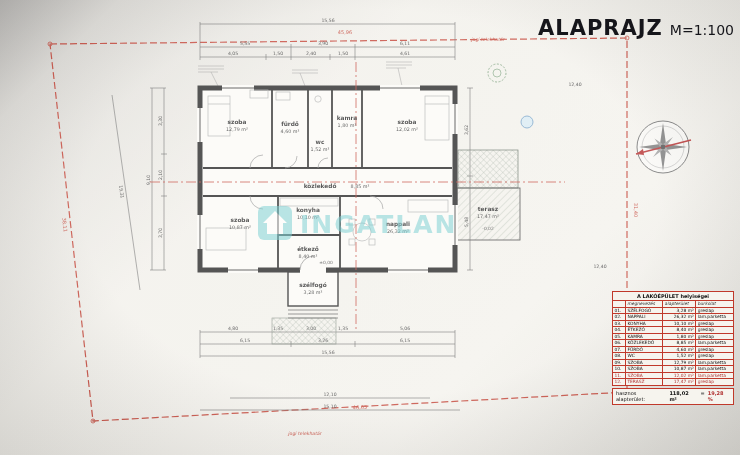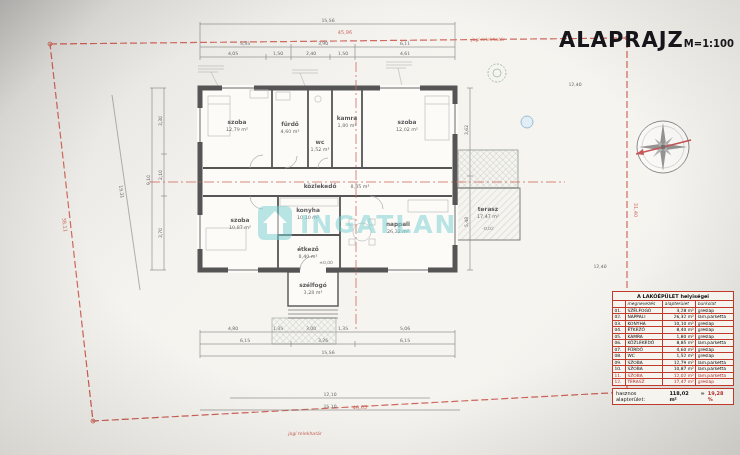--- a/index.html
+++ b/index.html
@@ -6,24 +6,24 @@
   body{
     width:740px;height:455px;position:relative;overflow:hidden;
     font-family:"DejaVu Sans",sans-serif;
     background:linear-gradient(135deg,#b7b5b2 0%,#dcdad5 10%,#f1efe9 35%,#f3f1eb 70%,#e2e0da 100%);
   }
   body::after{
     content:"";position:absolute;inset:0;pointer-events:none;
     background:radial-gradient(ellipse at 50% 45%,rgba(255,255,255,.25) 55%,rgba(90,90,90,.18) 100%);
   }
   .title-block{
-    position:absolute;top:28px;right:6px;display:flex;align-items:baseline;color:#15151a;z-index:5;
+    position:absolute;top:16px;right:6px;display:flex;align-items:baseline;gap:7px;color:#15151a;z-index:5;
   }
   .title-main{font-size:21px;font-weight:bold;letter-spacing:1px;}
-  .title-scale{font-size:10px;font-weight:bold;}
+  .title-scale{font-size:14px;font-weight:normal;}
   svg text{font-family:"DejaVu Sans",sans-serif;}
   .dim{font-size:4.6px;fill:#333;}
   .dimred{font-size:5px;fill:#c0392b;}
   .bnd{font-size:4.6px;fill:#c0392b;font-style:italic;}
   .room-name{font-size:5.8px;fill:#222;font-weight:bold;}
   .room-area{font-size:4.8px;fill:#333;}
   .lvl{font-size:4.4px;fill:#444;}
   .wm-text{font-size:25px;font-weight:bold;fill:#57c2c6;letter-spacing:2px;}
   
   .room-table-wrap{

